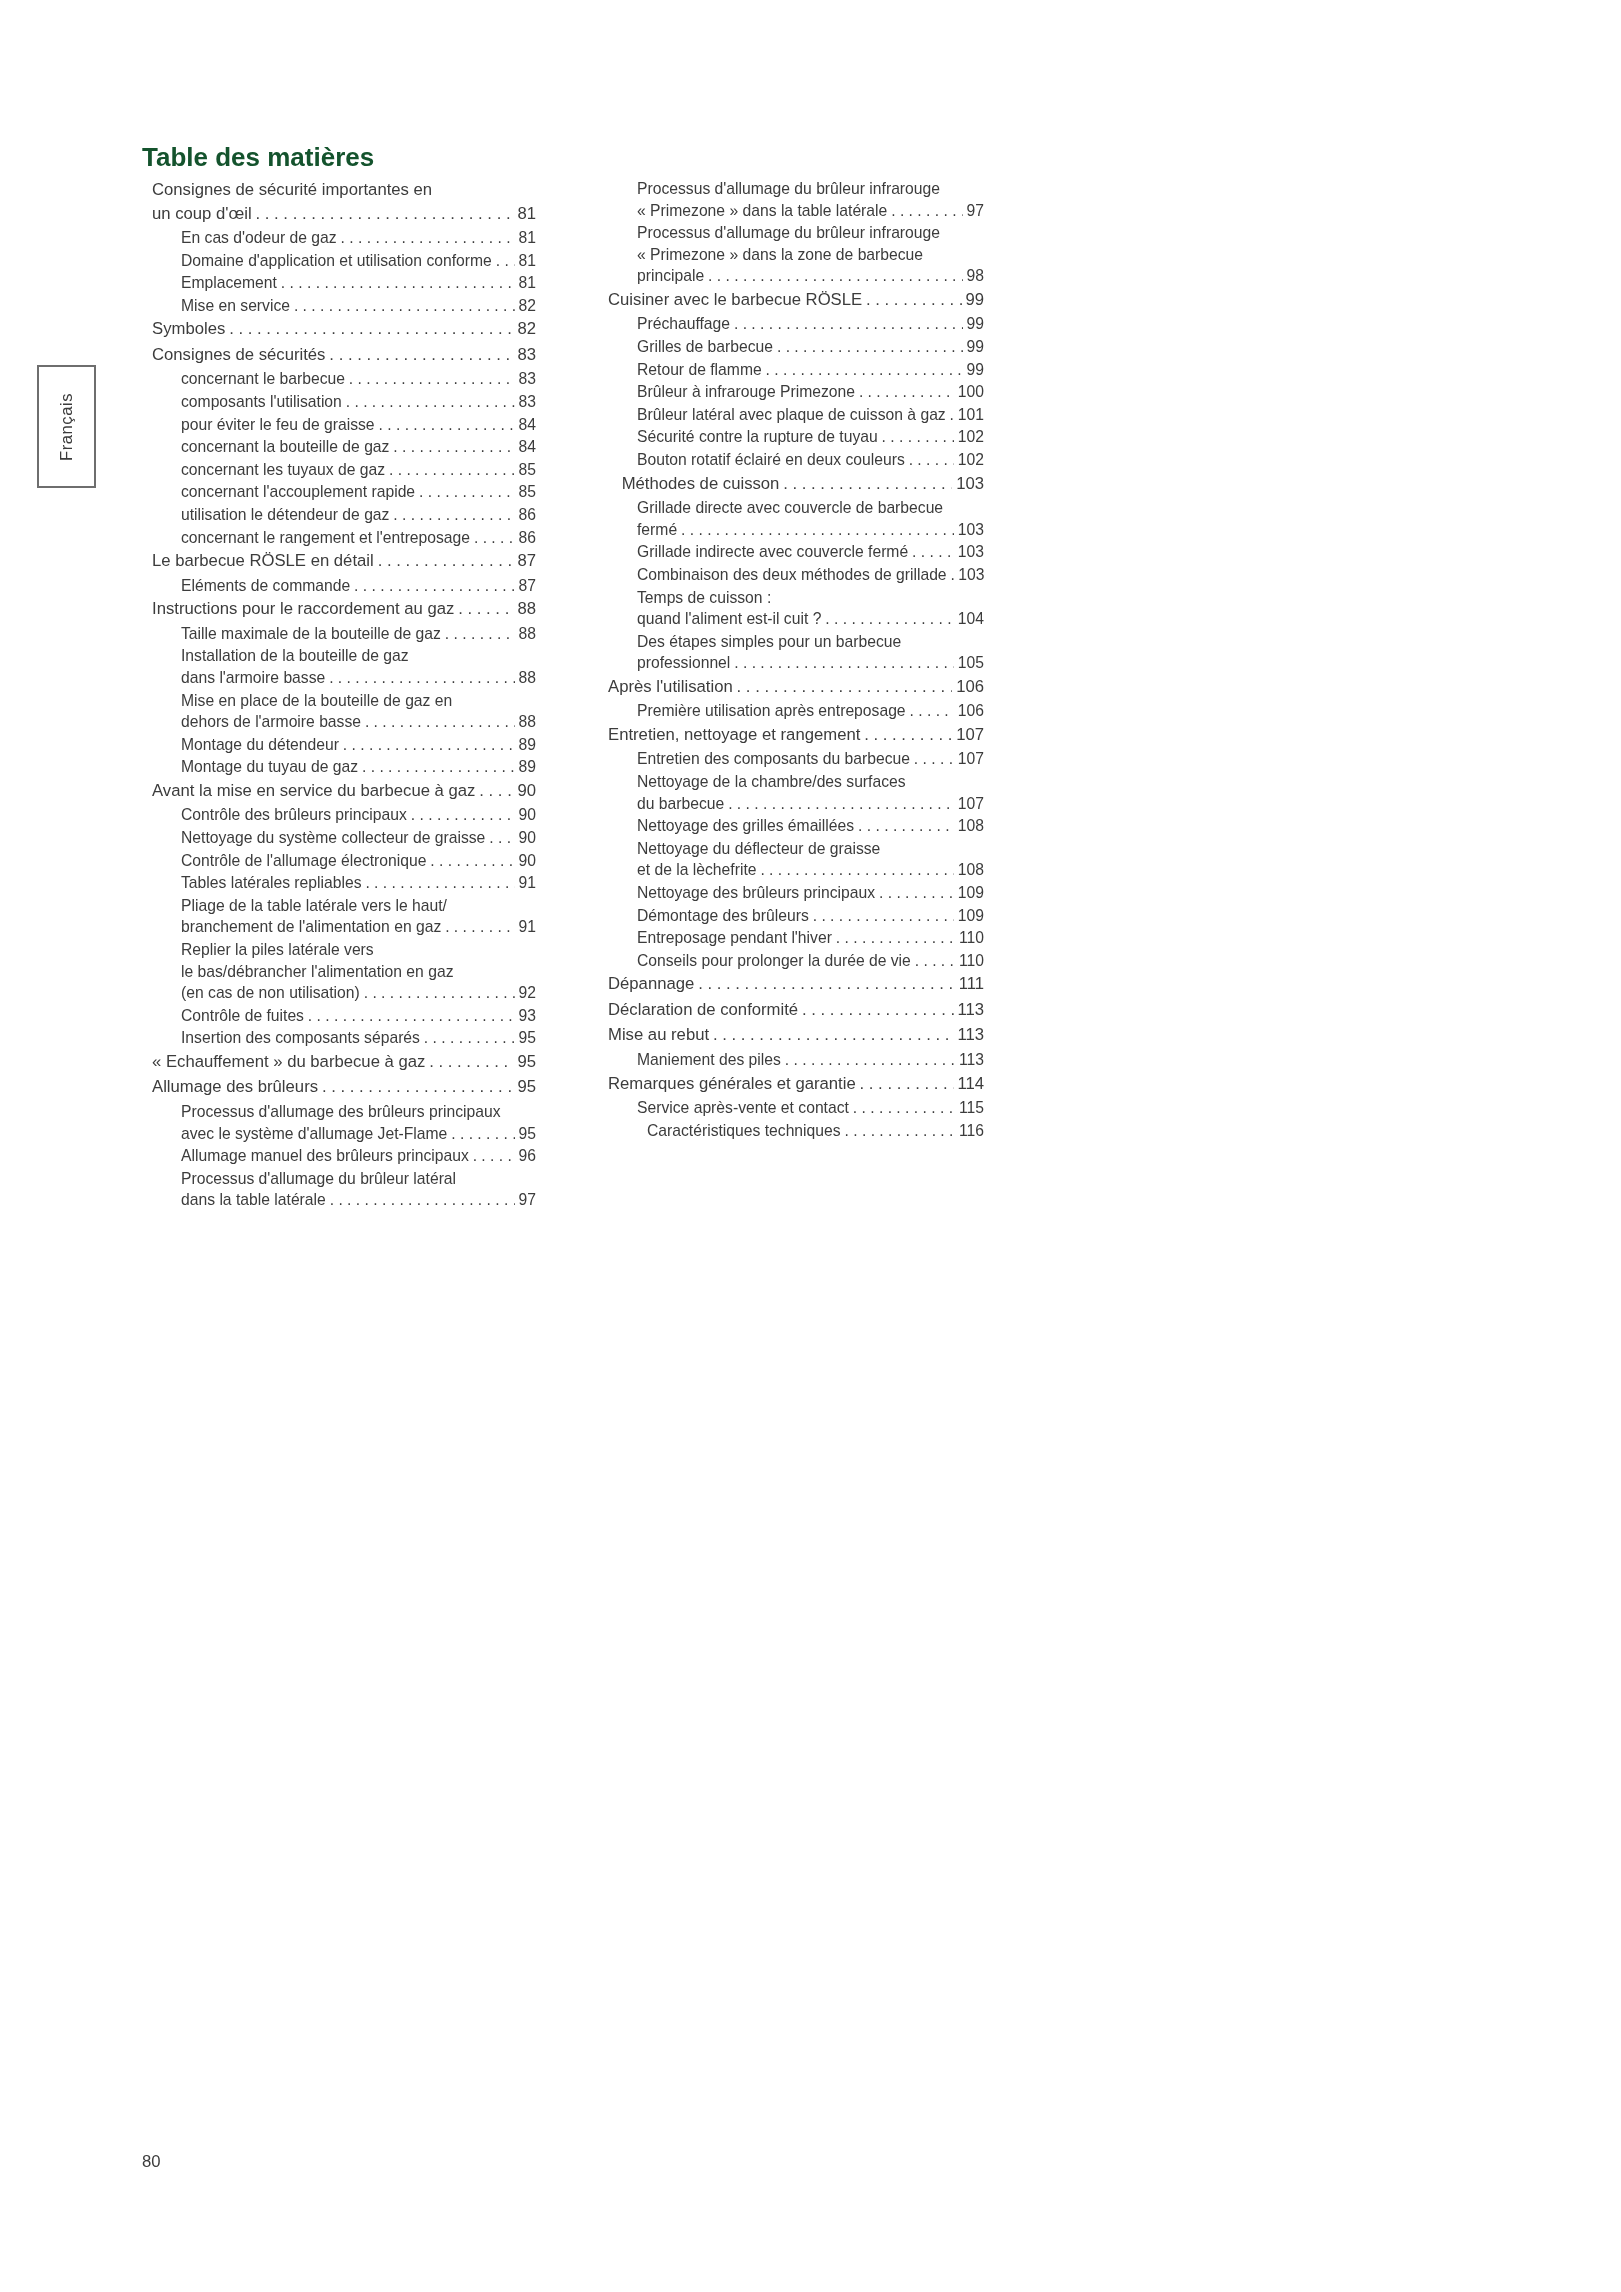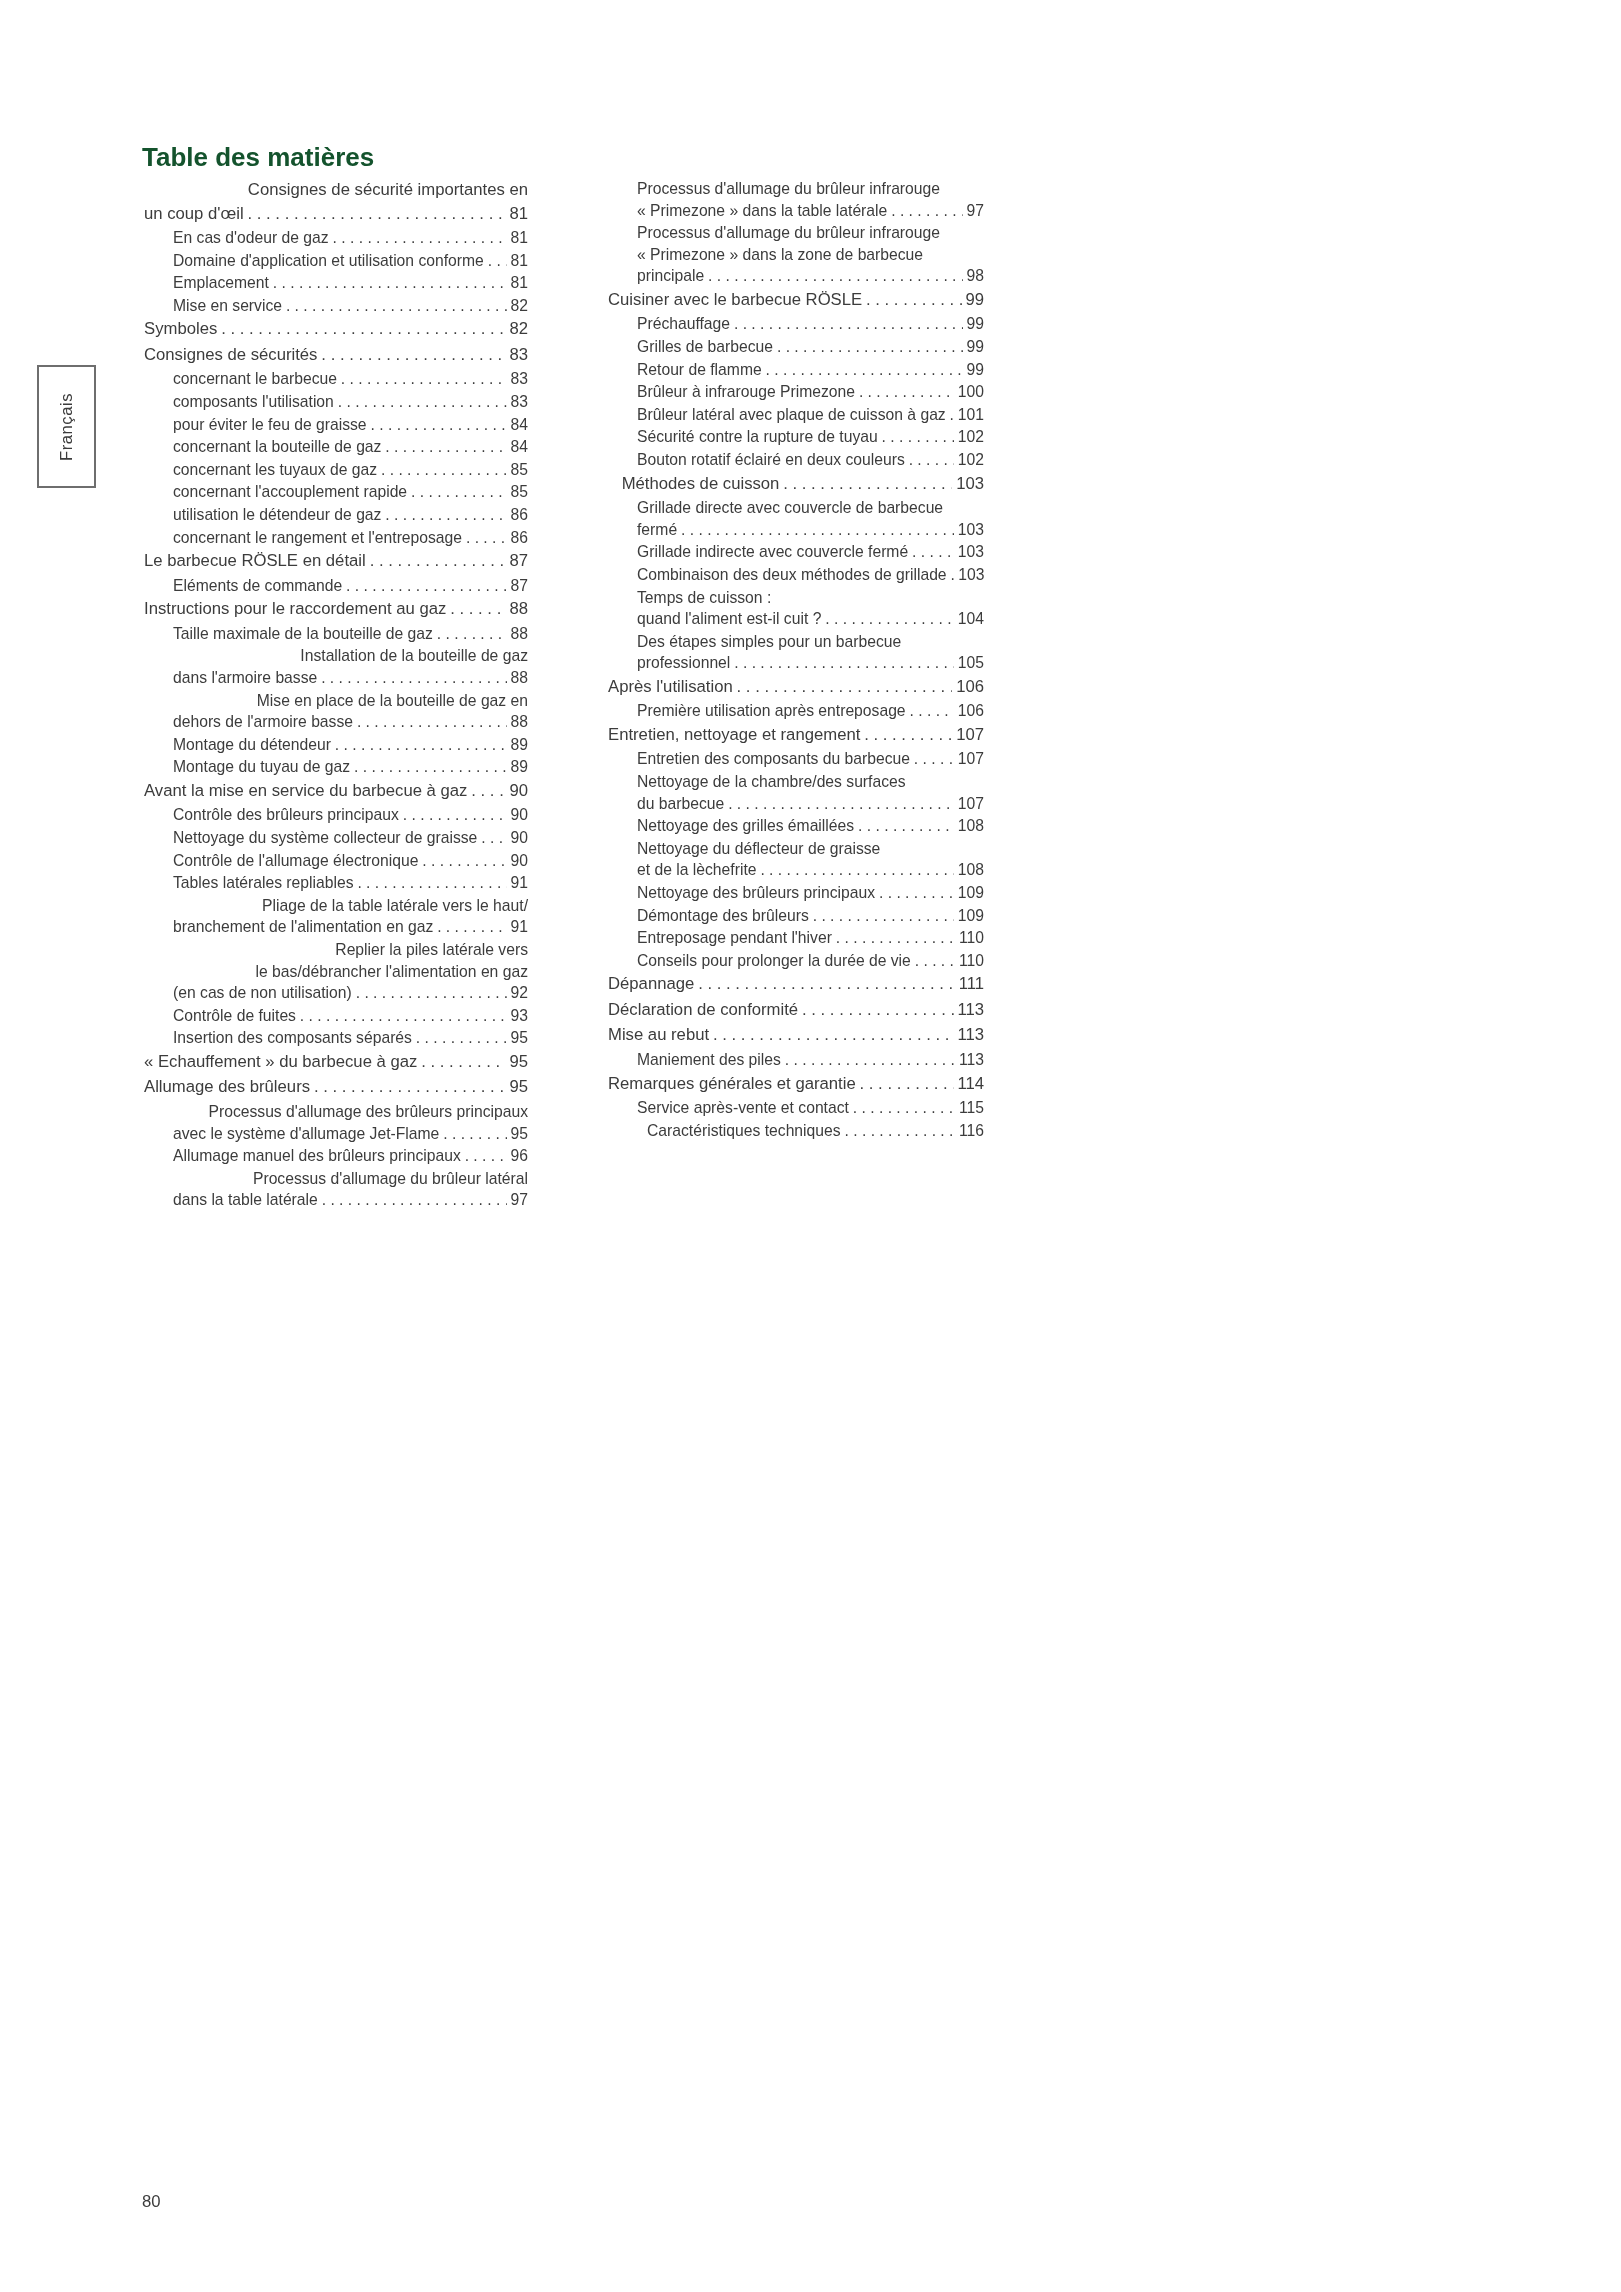--- a/index.html
+++ b/index.html
@@ -43,21 +43,21 @@
     font-size: 26px;
     font-weight: 700;
     color: #14532d;
   }
 
   
   .col {
     position: absolute;
     top: 178px;
   }
-  .col-left  { left: 144px; width: 384px; text-align: right; }
+  .col-left  { left: 152px; width: 384px; }
   .col-right { left: 608px; width: 376px; }
 
   
   .entry { margin: 0 0 1px 0; }
   .entry.lvl1 {
     font-size: 16.7px;
     line-height: 23.5px;
     margin-top: 0;
     margin-bottom: 2px;
     margin-left: 0;
@@ -90,21 +90,20 @@
   }
   .pg { white-space: nowrap; }
 
   
   .folio {
     position: absolute;
     left: 142px;
     top: 2152px;
     font-size: 16.7px;
     color: #3c3c3c;
-    margin-top: 40px;
   }
 </style>
 </head>
 <body>
 
 <div class="page">
 
   <div class="lang-tab">
     <span class="vtext">Français</span>
   </div>

